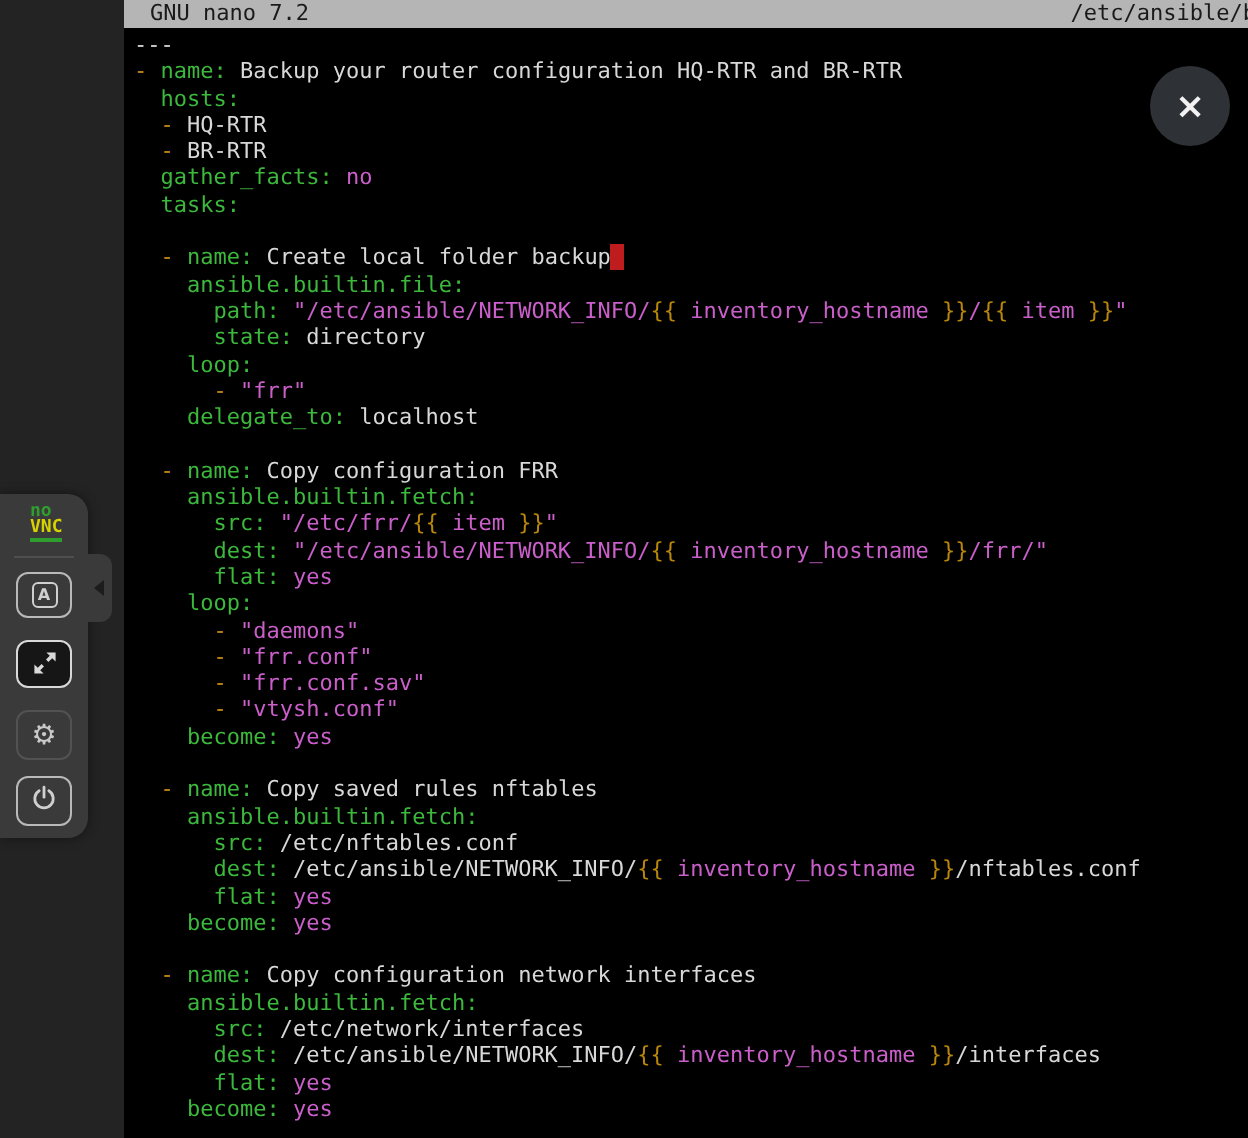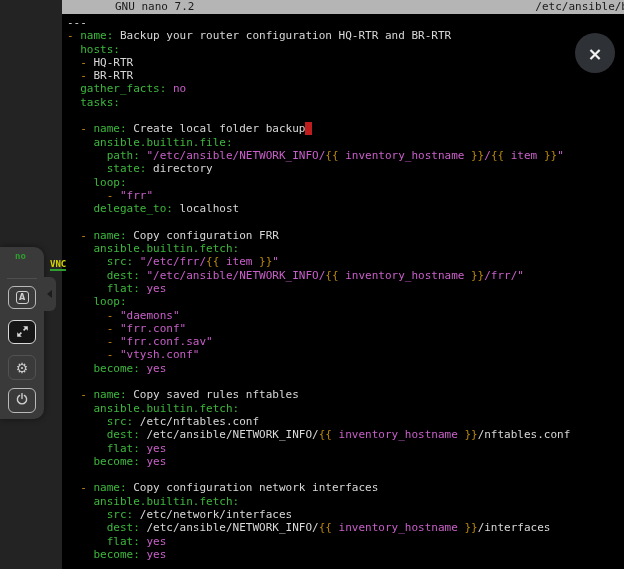--- a/index.html
+++ b/index.html
@@ -3,41 +3,41 @@
 <meta charset="utf-8">
 <style>
   html,body{margin:0;padding:0;background:#232323;}
   .wrap{position:relative;width:624px;height:569px;overflow:hidden;background:#232323;
         font-family:"DejaVu Sans Mono",monospace;}
   
   .terminal{position:absolute;left:62px;top:0;width:562px;height:569px;background:#000;overflow:hidden;}
   .titlebar{height:14px;background:var(--c-title-bg);color:var(--c-title-fg);
             font-size:11px;line-height:14px;display:flex;justify-content:space-between;
             white-space:pre;overflow:hidden;}
-  .titlebar .app{padding-left:13px;margin-left:40px;}
+  .titlebar .app{padding-left:13px;}
   .titlebar .file{margin-right:-4px;}
   .code{padding:2px 0 0 5px;font-size:11px;line-height:13.3px;white-space:pre;color:var(--c-plain);}
   .line{height:13.3px;}
   .sg-p{color:var(--c-plain);}
   .sg-k{color:var(--c-key);}
   .sg-d{color:var(--c-dash);}
   .sg-b{color:var(--c-brace);}
   .sg-s{color:var(--c-string);}
   .sg-m{color:var(--c-bool);}
   .sg-cur{background:var(--c-cursor);color:transparent;}
   
   .close-btn{position:absolute;left:575px;top:33px;width:40px;height:40px;border-radius:50%;
              background:#2e3136;color:#f2f2f2;display:flex;align-items:center;justify-content:center;
              font-family:"DejaVu Sans",sans-serif;font-size:18px;font-weight:bold;cursor:pointer;}
   
   .panel{position:absolute;left:0;top:247px;width:44px;height:172px;background:#3a3a3a;
          border-radius:0 10px 10px 0;box-shadow:0 0 6px rgba(0,0,0,.45);}
   .logo{position:absolute;top:5px;left:15px;font-weight:bold;font-size:9px;line-height:8px;}
   .logo .l1{color:#2f9e2f;display:block;}
-  .logo .l2{color:#d6d200;display:block;border-bottom:2px solid #2f9e2f;padding-bottom:1px;margin-left:35px;}
+  .logo .l2{color:#d6d200;display:block;border-bottom:2px solid #2f9e2f;padding-bottom:1px;}
   .sep{position:absolute;top:31px;left:7px;width:30px;height:1px;background:#4f4f4f;}
   .pbtn{position:absolute;left:8px;width:28px;height:23px;border:1px solid #b9b9b9;border-radius:6px;
         display:flex;align-items:center;justify-content:center;background:transparent;
         color:#cfcfcf;box-sizing:border-box;cursor:pointer;}
   .pbtn-a{top:39px;}
   .pbtn-fs{top:73px;height:24px;background:#161616;border-color:#d9d9d9;}
   .pbtn-gear{top:108px;height:25px;border-color:#525252;}
   .pbtn-pow{top:141px;height:25px;}
   .key-a{display:flex;align-items:center;justify-content:center;width:13px;height:13px;
          border:1px solid #cfcfcf;border-radius:3px;font-size:8px;font-weight:bold;

